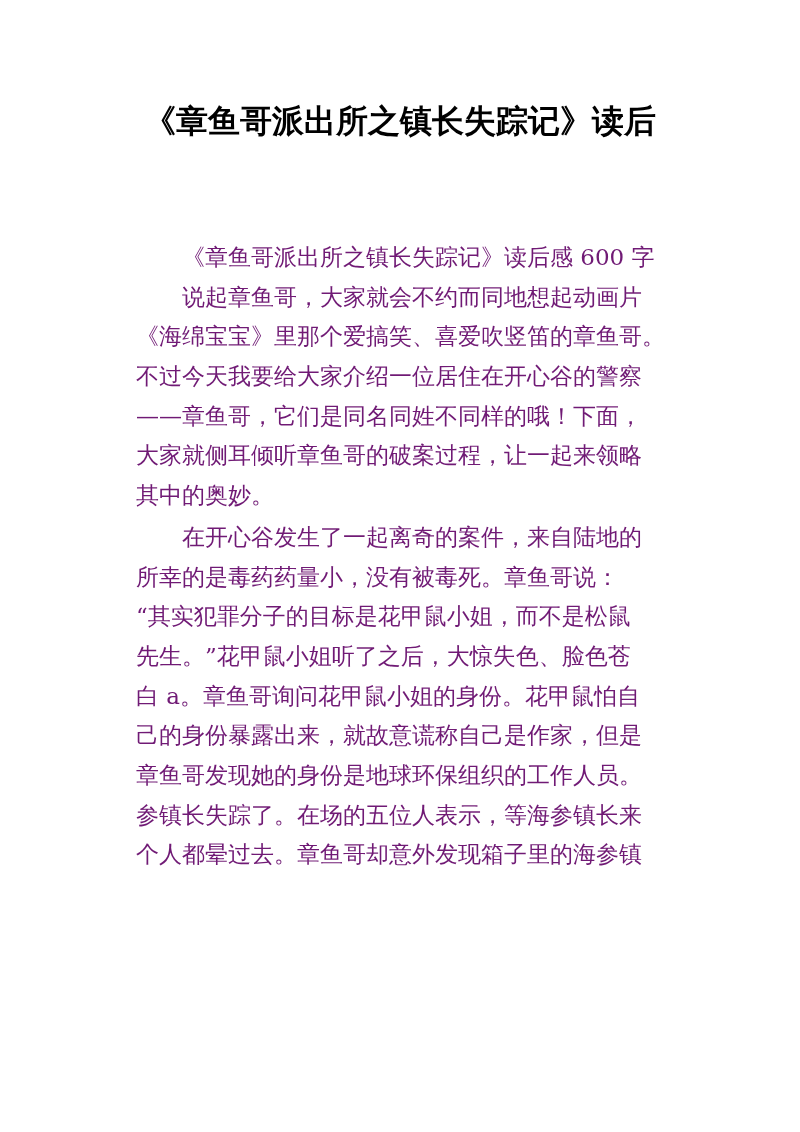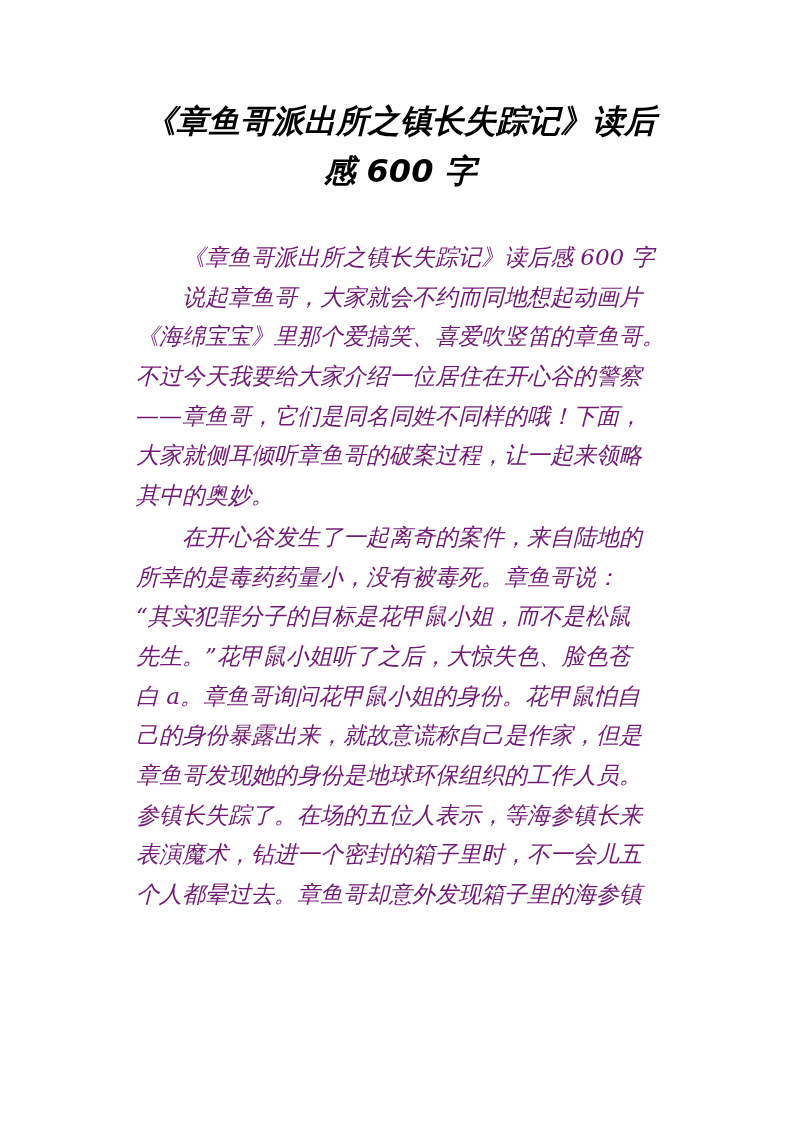--- a/index.html
+++ b/index.html
@@ -13,21 +13,20 @@
       position: relative;
       overflow: hidden;
       color: #111111;
     }
     .page {
       position: absolute;
       left: 0; top: 0;
       width: 800px;
       height: 1132px;
       background: #ffffff;
-      font-style: italic;
     }
     .title {
       position: absolute;
       left: 0;
       width: 800px;
       top: 96px;
       text-align: center;
       font-family: "DejaVu Sans", "Liberation Sans", sans-serif;
       font-weight: bold;
       font-size: 32px;
@@ -53,35 +52,33 @@
       height: 39.7px;
     }
     .body-text .row.para-gap { margin-top: 2px; }
   </style>
 </head>
 <body>
 
 <div class="page">
   <div class="title">
     <span class="line">《章鱼哥派出所之镇长失踪记》读后</span>
-    <span class="line">感 600 字</span>
   </div>
 
   <div class="body-text">
     <span class="row">　　《章鱼哥派出所之镇长失踪记》读后感 600 字</span>
     <span class="row">　　说起章鱼哥，大家就会不约而同地想起动画片</span>
     <span class="row">《海绵宝宝》里那个爱搞笑、喜爱吹竖笛的章鱼哥。</span>
     <span class="row">不过今天我要给大家介绍一位居住在开心谷的警察</span>
     <span class="row">——章鱼哥，它们是同名同姓不同样的哦！下面，</span>
     <span class="row">大家就侧耳倾听章鱼哥的破案过程，让一起来领略</span>
     <span class="row">其中的奥妙。</span>
     <span class="row para-gap">　　在开心谷发生了一起离奇的案件，来自陆地的</span>
     <span class="row">所幸的是毒药药量小，没有被毒死。章鱼哥说：</span>
     <span class="row">“其实犯罪分子的目标是花甲鼠小姐，而不是松鼠</span>
     <span class="row">先生。”花甲鼠小姐听了之后，大惊失色、脸色苍</span>
     <span class="row">白 a。章鱼哥询问花甲鼠小姐的身份。花甲鼠怕自</span>
     <span class="row">己的身份暴露出来，就故意谎称自己是作家，但是</span>
     <span class="row">章鱼哥发现她的身份是地球环保组织的工作人员。</span>
     <span class="row">参镇长失踪了。在场的五位人表示，等海参镇长来</span>
-    <span class="row">表演魔术，钻进一个密封的箱子里时，不一会儿五</span>
     <span class="row">个人都晕过去。章鱼哥却意外发现箱子里的海参镇</span>
   </div>
 </div>
 
 </body></html>

